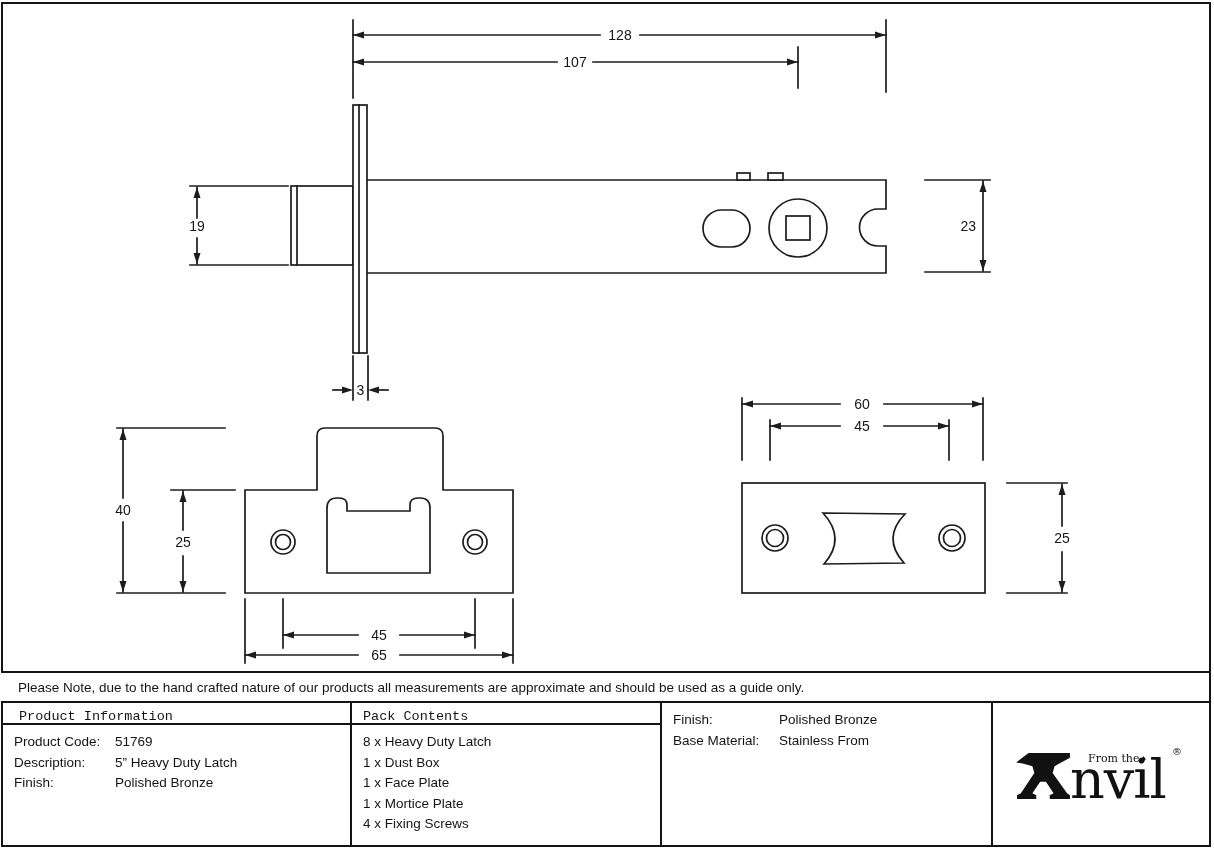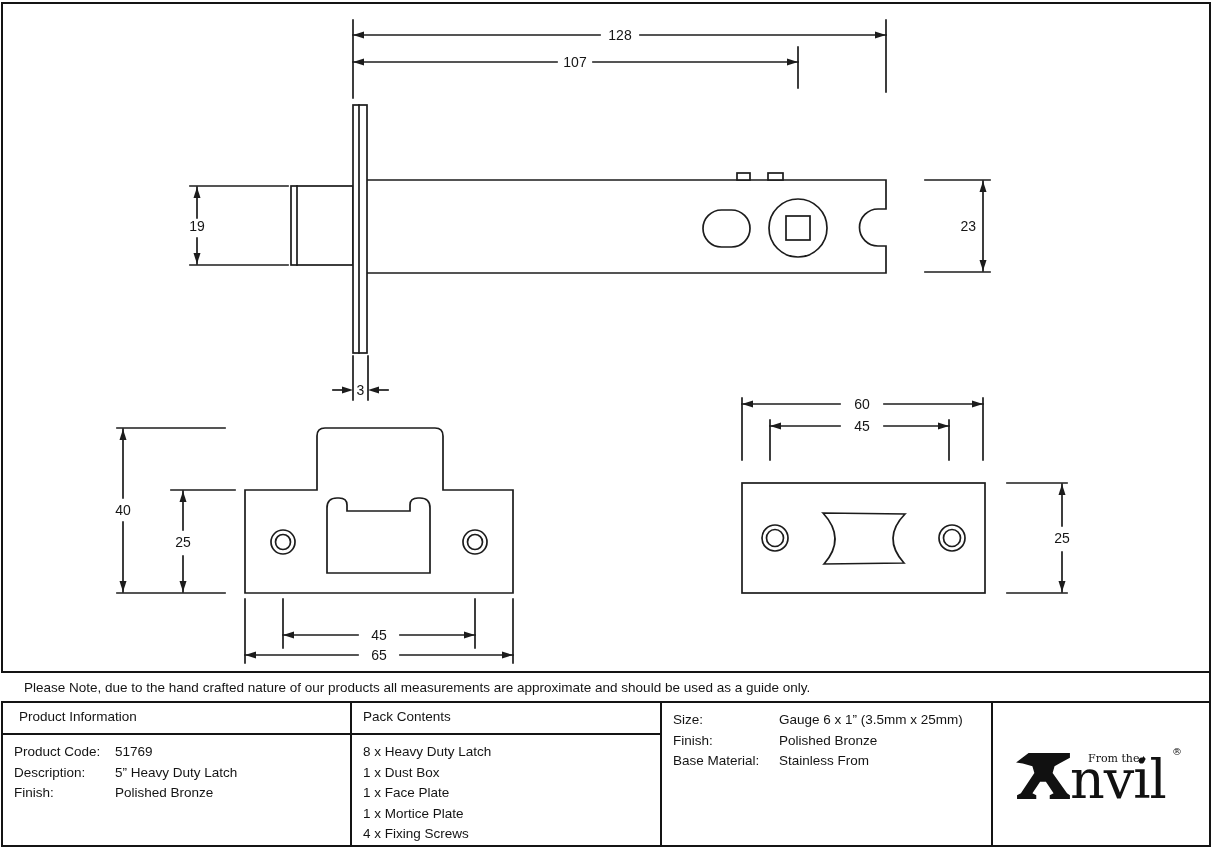--- a/index.html
+++ b/index.html
@@ -5,32 +5,32 @@
   html,body{margin:0;padding:0;background:#fff;}
   .page{position:relative;width:1214px;height:852px;background:#fff;
         font-family:"Liberation Sans",sans-serif;color:#141414;overflow:hidden;}
   .frame{position:absolute;left:1px;top:2px;width:1206px;height:841px;
          border:2px solid #141414;background:#fff;}
   svg text{font-family:"Liberation Sans",sans-serif;font-size:14px;fill:#161616;}
   
   .note-row{position:absolute;left:1px;top:671px;width:1208px;height:32px;
             border-top:2px solid #141414;border-bottom:2px solid #141414;
             box-sizing:border-box;display:flex;align-items:center;
-            font-size:13.5px;padding-left:23px;background:#fff;}
+            font-size:13.5px;padding-left:17px;background:#fff;}
   
   .spec-table{position:absolute;left:3px;top:703px;width:1204px;height:142px;
               display:flex;background:#fff;font-size:13.5px;}
   .col{box-sizing:border-box;border-right:2px solid #141414;position:relative;}
   .col:last-child{border-right:none;}
   .col-product{width:349px;}
   .col-pack{width:310px;}
   .col-fix{width:331px;}
   .col-logo{flex:1;}
-  .cell-header{height:32px;line-height:28px;border-bottom:2px solid #141414;
-               box-sizing:border-box;padding-left:11px;}
+  .cell-header{height:22px;line-height:28px;border-bottom:2px solid #141414;
+               box-sizing:border-box;padding-left:11px;font-family:Liberation Mono, monospace;}
   .col-product .cell-header{padding-left:16px;}
   .cell-body{padding:7px 0 0 11px;line-height:20.5px;}
   .col-product .cell-body{}
   .kv{display:flex;}
   .kv .k{width:101px;flex:none;}
   .col-fix .kv .k{width:106px;}
   
   .logo-box{position:absolute;left:0;top:0;width:100%;height:100%;}
   .anvil-glyph{position:absolute;left:21px;top:47px;}
   .wordmark{position:absolute;left:77px;top:50px;font-family:"DejaVu Serif",serif;
@@ -237,24 +237,20 @@
         <div>1 x Dust Box</div>
         <div>1 x Face Plate</div>
         <div>1 x Mortice Plate</div>
         <div>4 x Fixing Screws</div>
       </div>
     </div>
 
     <div class="col col-fix">
       <div class="cell-body">
         <div class="kv">
-          <span class="k">Size:</span>
-          <span class="v">Gauge 6 x 1” (3.5mm x 25mm)</span>
-        </div>
-        <div class="kv">
           <span class="k">Finish:</span>
           <span class="v">Polished Bronze</span>
         </div>
         <div class="kv">
           <span class="k">Base Material:</span>
           <span class="v">Stainless From</span>
         </div>
       </div>
     </div>
 

